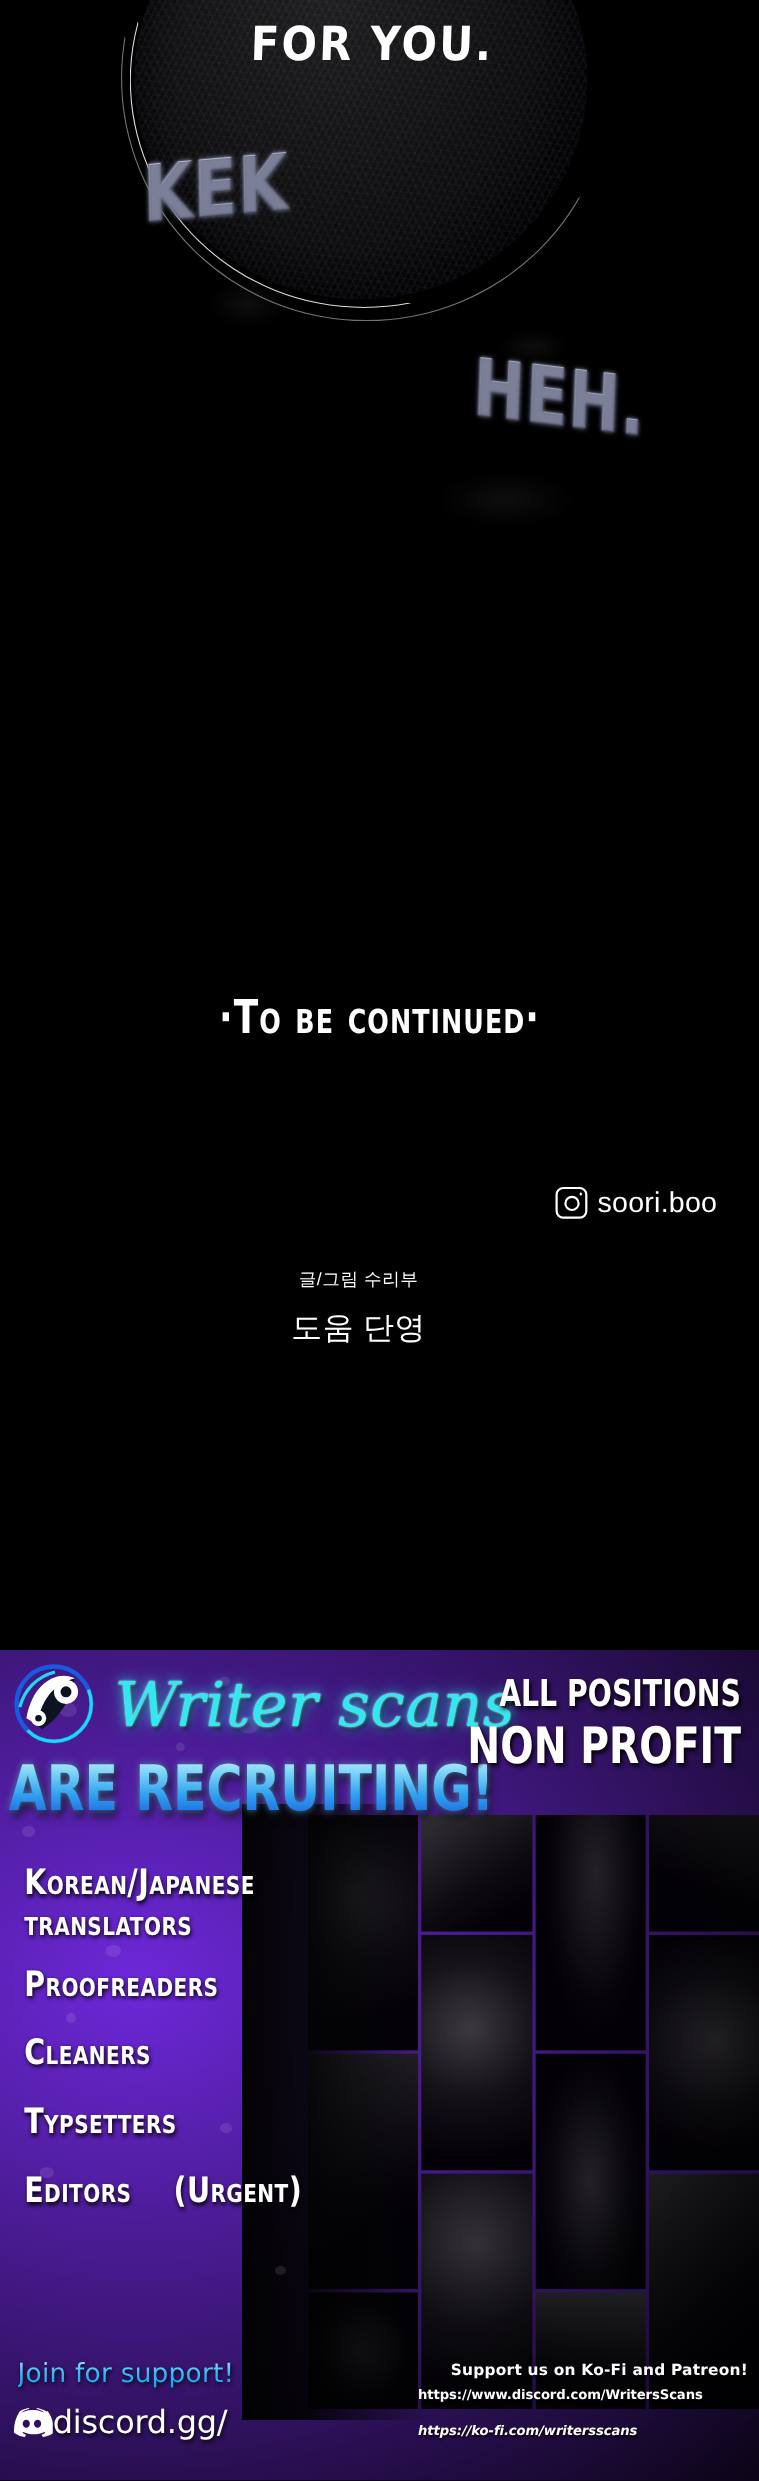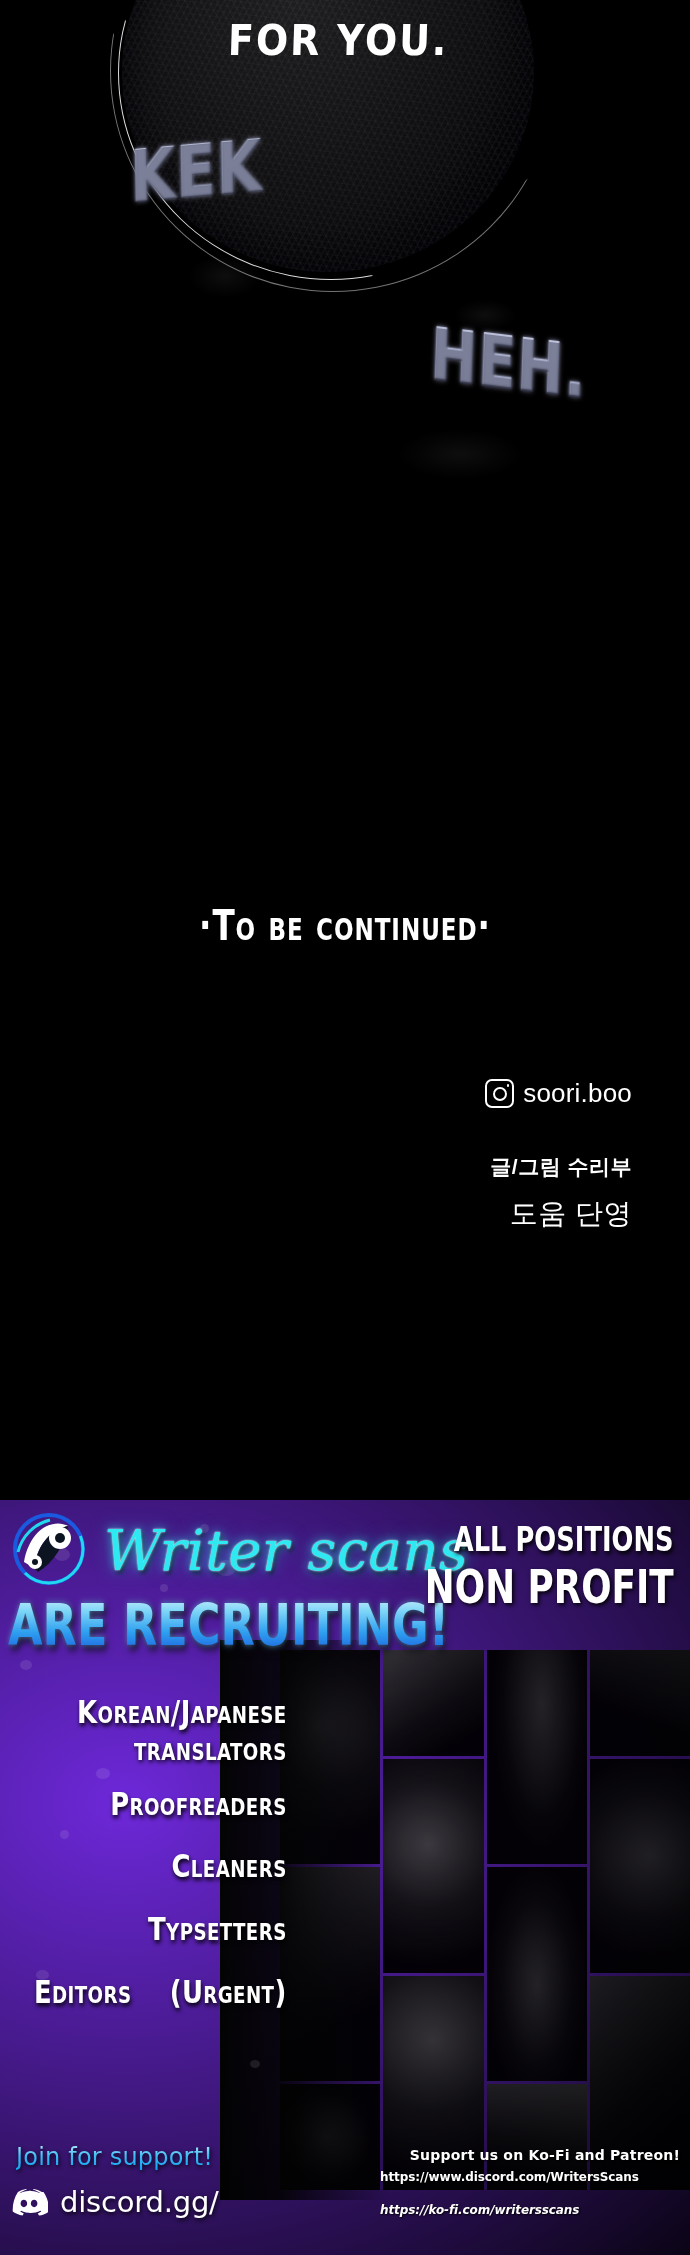--- a/index.html
+++ b/index.html
@@ -150,23 +150,23 @@
     transform: scaleY(1.25) scaleX(0.96);
     user-select: none;
   }
 
   
   .credits {
     position: absolute;
     left: 0;
     top: 1078px;
     width: 690px;
-    padding-right: 58px;
+    padding-right: 38px;
     box-sizing: border-box;
-    text-align: right;
+    text-align: center;
     color: #ffffff;
   }
   .ig-line {
     display: flex;
     align-items: center;
     justify-content: flex-end;
     gap: 9px;
     font-size: 26px;
     font-weight: 400;
     letter-spacing: 0.2px;
@@ -192,22 +192,22 @@
   .ig-icon::after {
     content: "";
     position: absolute;
     right: 3px; top: 3px;
     width: 2.6px; height: 2.6px;
     background: #fff;
     border-radius: 50%;
   }
   .kr-line1 {
     margin-top: 44px;
-    font-size: 21px;
-    font-weight: 700;
+    font-size: 16px;
+    font-weight: 400;
     letter-spacing: 0.5px;
   }
   .kr-line2 {
     margin-top: 14px;
     font-size: 28px;
     font-weight: 500;
     letter-spacing: 0.5px;
   }
 
   
@@ -333,29 +333,28 @@
     margin-top: 8px;
     font-size: 38px;
     letter-spacing: 0px;
     transform: scaleY(1.2) scaleX(0.94);
     transform-origin: right top;
     white-space: nowrap;
   }
 
   .positions {
     position: absolute;
-    left: 34px;
+    left: 22px;
     top: 195px;
     z-index: 10;
     color: #ffffff;
     font-family: "DejaVu Sans", sans-serif;
     font-variant: small-caps;
     font-weight: 600;
     text-shadow: 1px 2px 4px rgba(0,0,0,0.95);
-    text-align: right;
   }
   .positions .pos {
     font-size: 27px;
     line-height: 1.14;
     letter-spacing: 0.4px;
     transform: scaleY(1.18) scaleX(0.96);
     transform-origin: left top;
     margin-bottom: 32px;
     white-space: nowrap;
   }
@@ -385,21 +384,21 @@
     color: transparent;
     filter: drop-shadow(1px 2px 2px rgba(0,0,0,0.9));
     white-space: nowrap;
   }
   .discord-row {
     position: absolute;
     left: 10px;
     top: 48px;
     display: flex;
     align-items: center;
-    gap: 12px;
+    gap: 0;
     white-space: nowrap;
     text-align: center;
   }
   .discord-icon {
     width: 38px;
     height: 28px;
     flex: 0 0 auto;
   }
   .discord-text {
     font-family: "DejaVu Sans", sans-serif;

